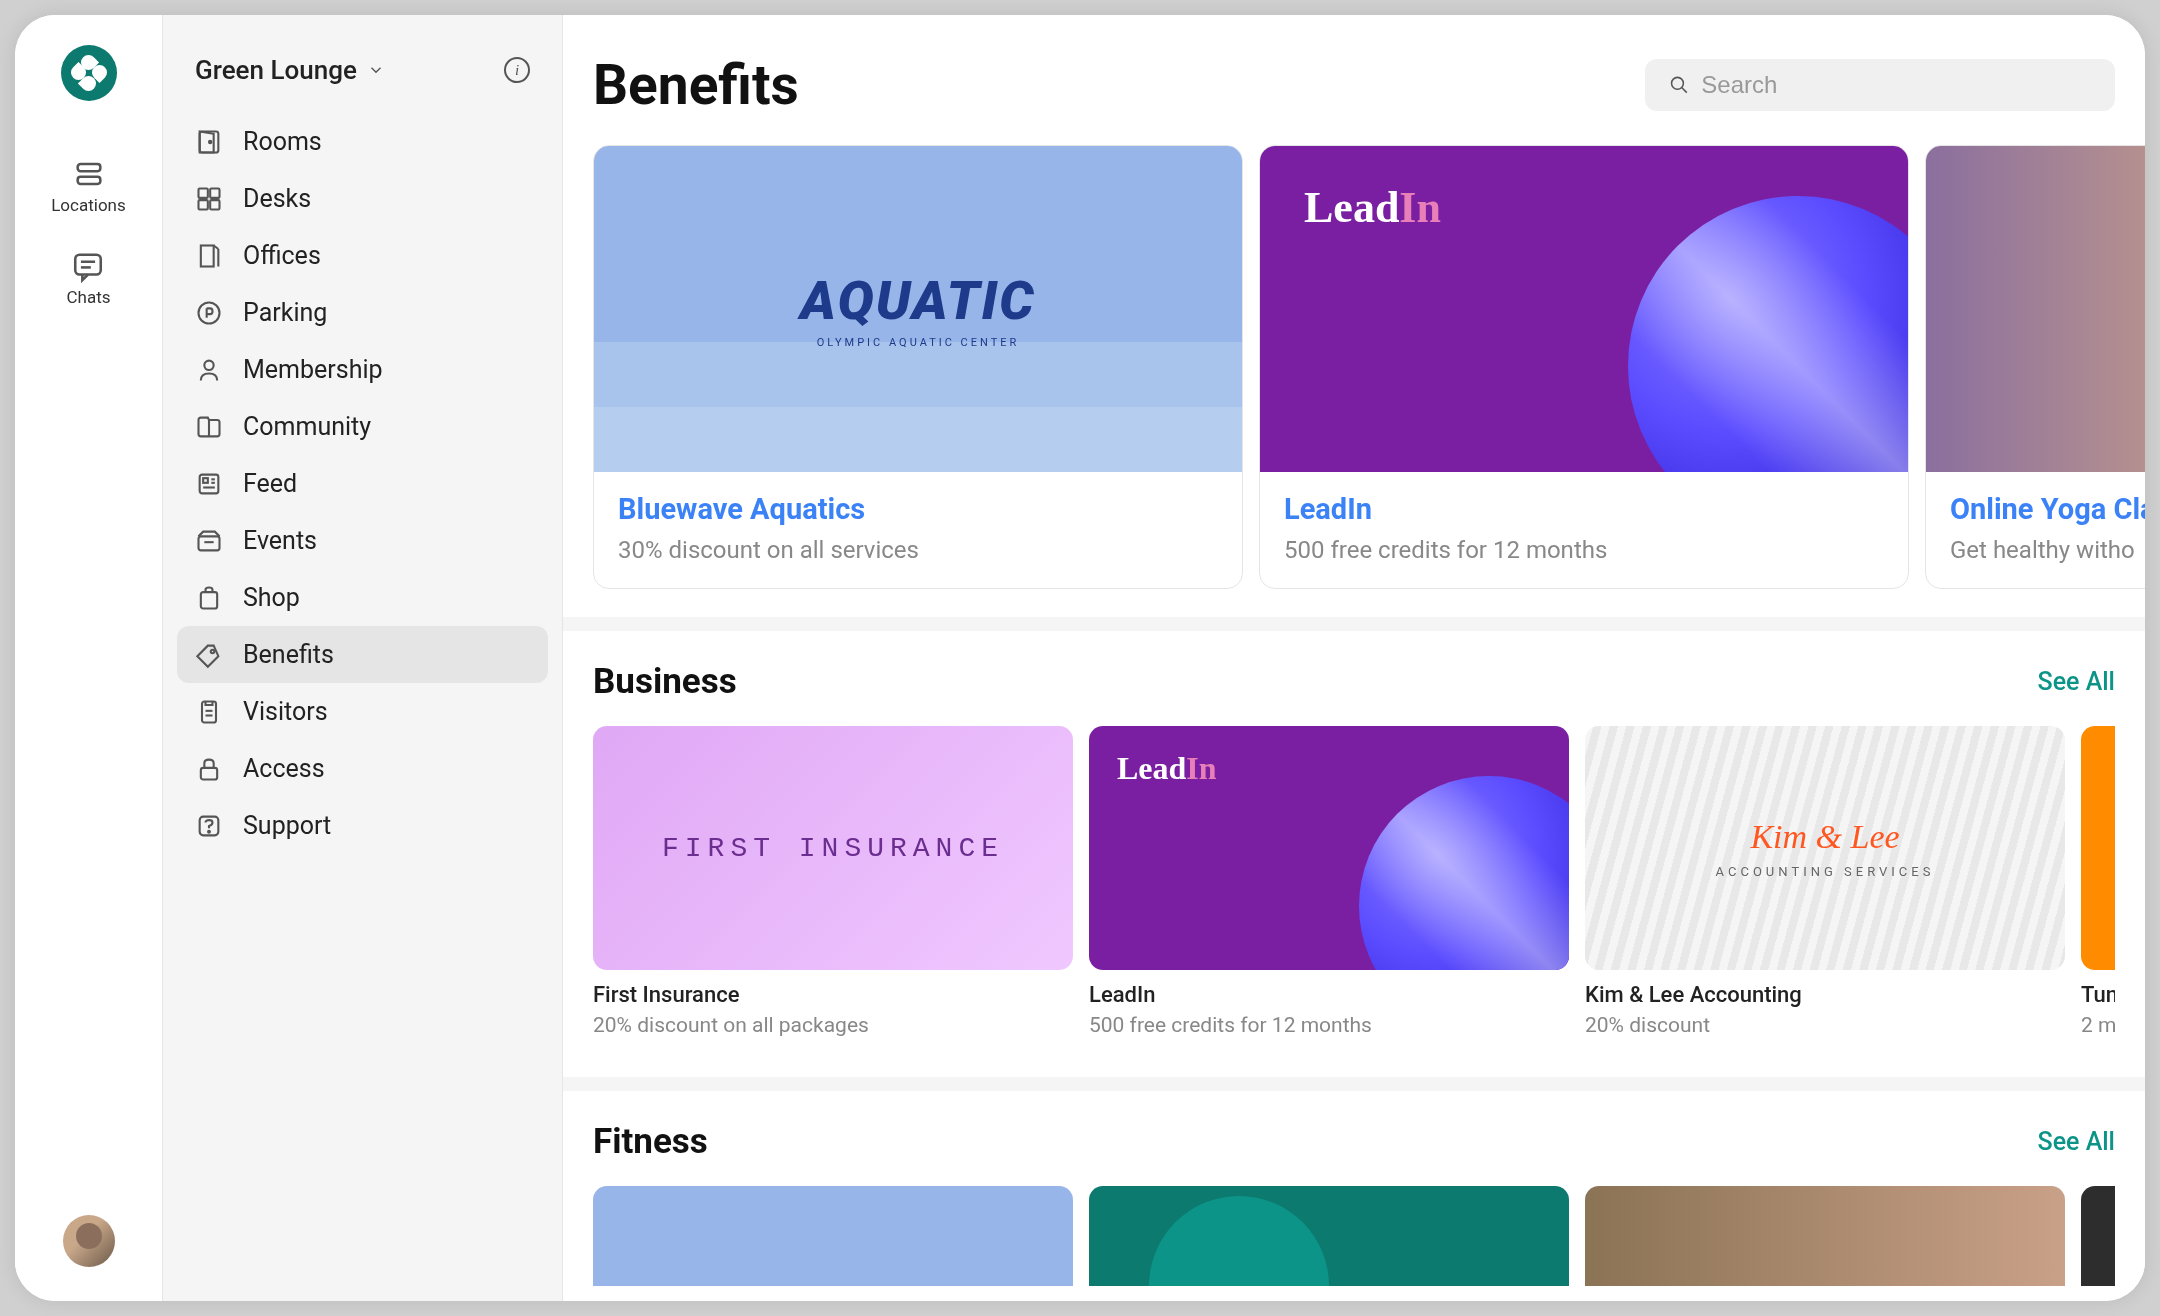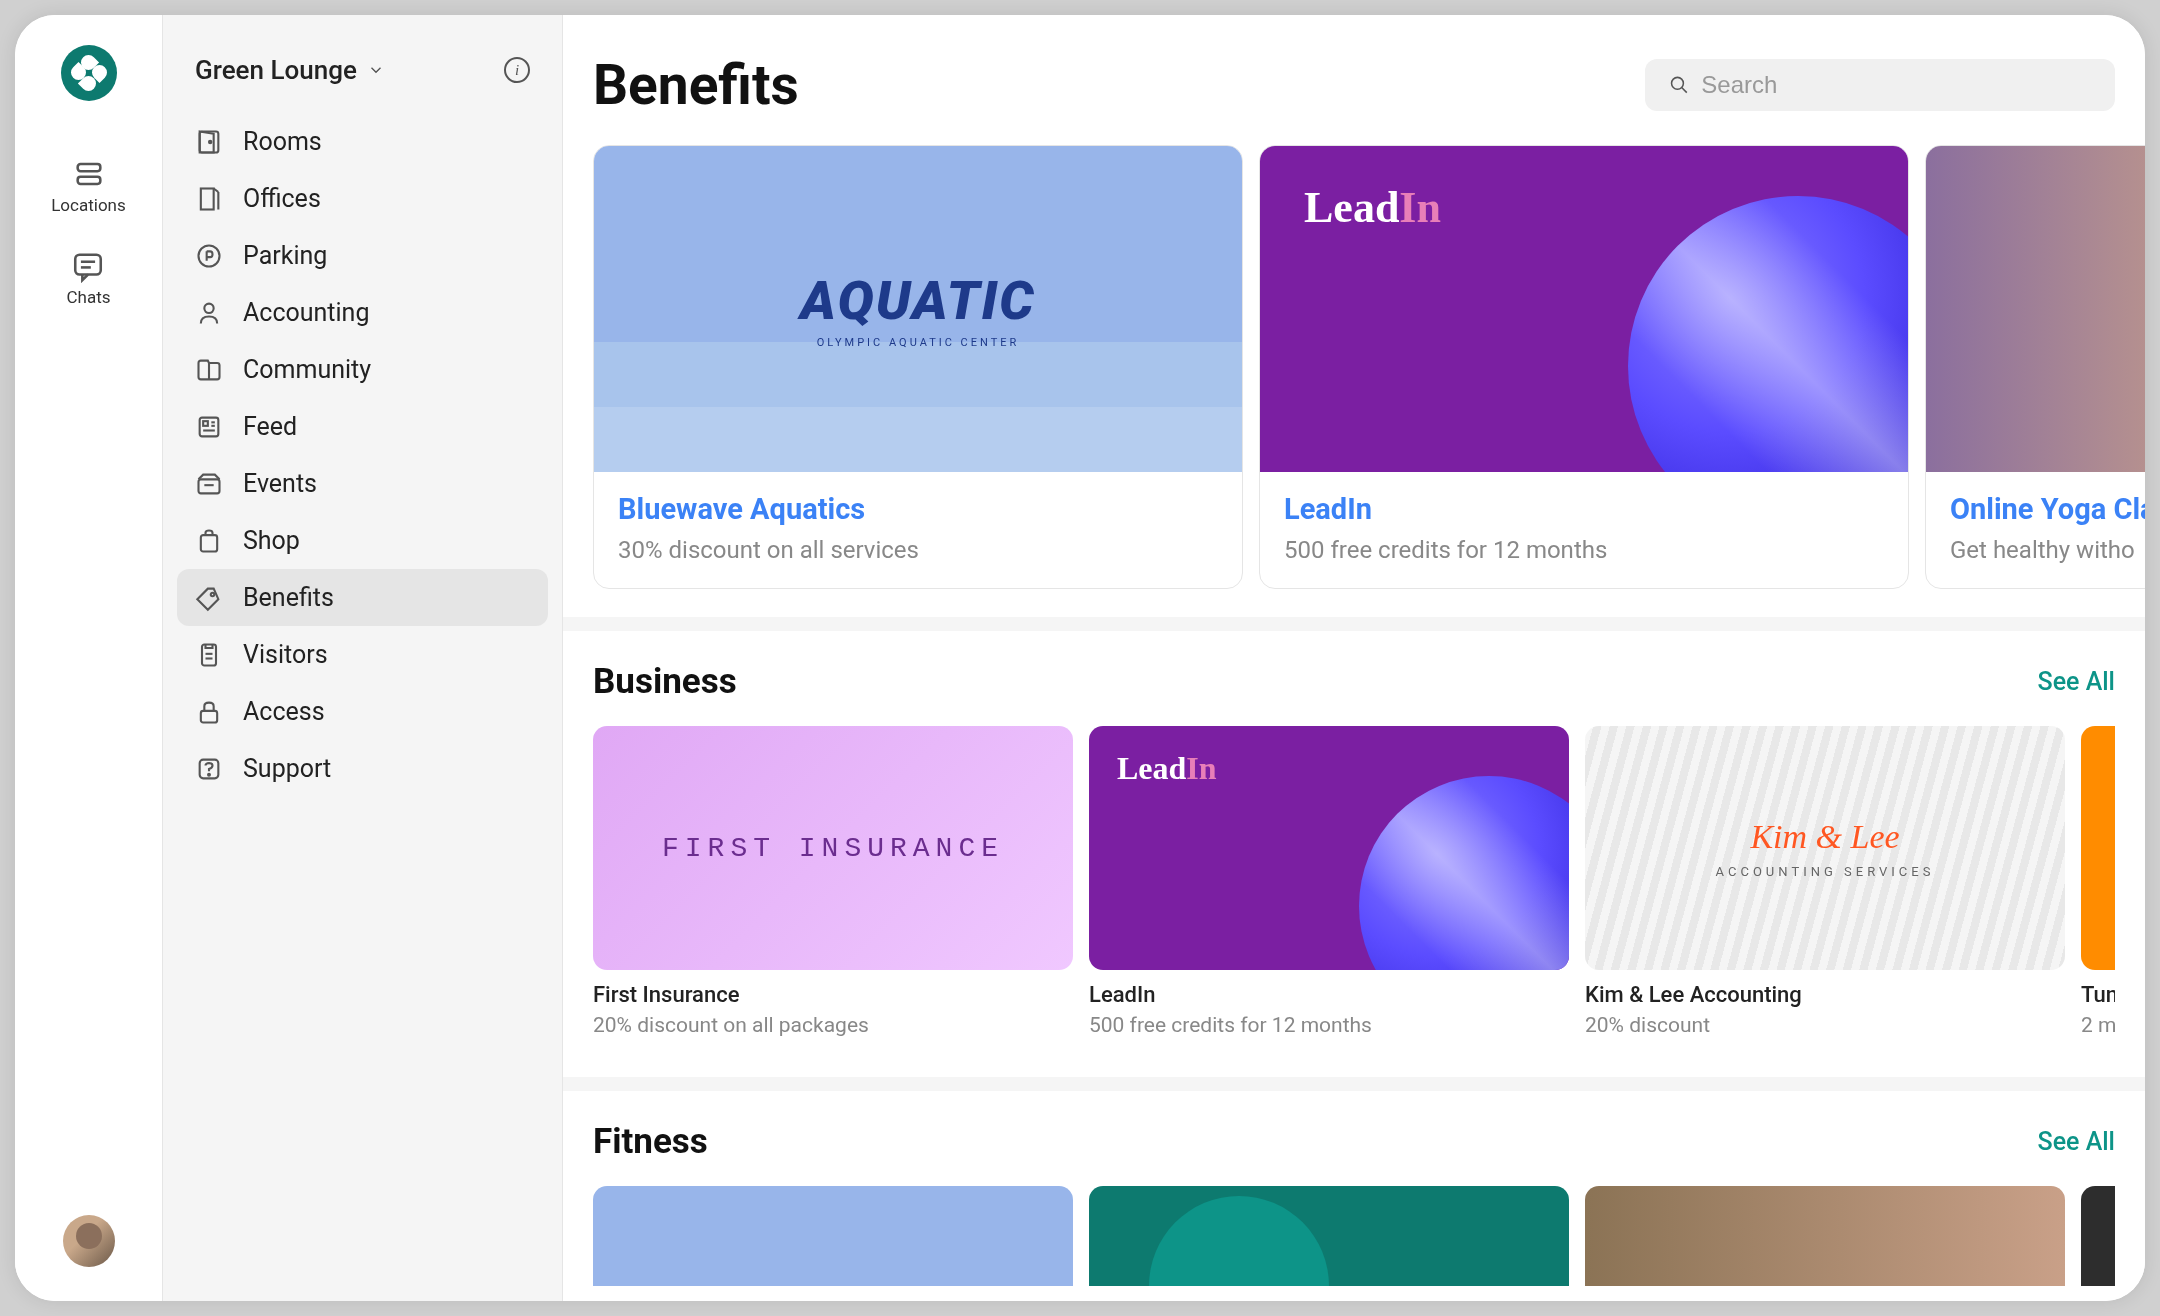--- a/index.html
+++ b/index.html
@@ -310,39 +310,48 @@
     <div class="nav-item">
       <svg class="nav-ico" viewBox="0 0 24 24">
           <rect x="4" y="3" width="16" height="18" rx="2"></rect>
           <path d="M4 21 L4 3 L16 5 L16 21 Z" fill="#555" fill-opacity="0"></path>
           <circle cx="13" cy="12" r="1" fill="#555"></circle>
         </svg>
       <span>Rooms</span>
     </div>
     <div class="nav-item">
       <svg class="nav-ico" viewBox="0 0 24 24">
+          <rect x="3" y="3" width="8" height="8" rx="1"></rect>
+          <rect x="13" y="3" width="8" height="8" rx="1"></rect>
+          <rect x="3" y="13" width="8" height="8" rx="1"></rect>
+          <rect x="13" y="13" width="8" height="8" rx="1"></rect>
+        </svg>
+      <span>Desks</span>
+    </div>
+    <div class="nav-item">
+      <svg class="nav-ico" viewBox="0 0 24 24">
           <rect x="5" y="3" width="11" height="18"></rect>
           <line x1="16" y1="3" x2="20" y2="6"></line>
           <line x1="20" y1="6" x2="20" y2="21"></line>
         </svg>
       <span>Offices</span>
     </div>
     <div class="nav-item">
       <svg class="nav-ico" viewBox="0 0 24 24">
           <circle cx="12" cy="12" r="9"></circle>
           <path d="M10 8 L10 16 M10 8 L13 8 Q15 8 15 10.5 Q15 13 13 13 L10 13"></path>
         </svg>
       <span>Parking</span>
     </div>
     <div class="nav-item">
       <svg class="nav-ico" viewBox="0 0 24 24">
           <circle cx="12" cy="8" r="4"></circle>
           <path d="M5 21 Q5 15 12 15 Q19 15 19 21"></path>
         </svg>
-      <span>Accounting</span>
+      <span>Membership</span>
     </div>
     <div class="nav-item">
       <svg class="nav-ico" viewBox="0 0 24 24">
           <path d="M3 6 Q3 4 5 4 L11 4 L12 6 L19 6 Q21 6 21 8 L21 18 Q21 20 19 20 L5 20 Q3 20 3 18 Z"></path>
           <line x1="12" y1="6" x2="12" y2="20"></line>
         </svg>
       <span>Community</span>
     </div>
     <div class="nav-item">
       <svg class="nav-ico" viewBox="0 0 24 24">

